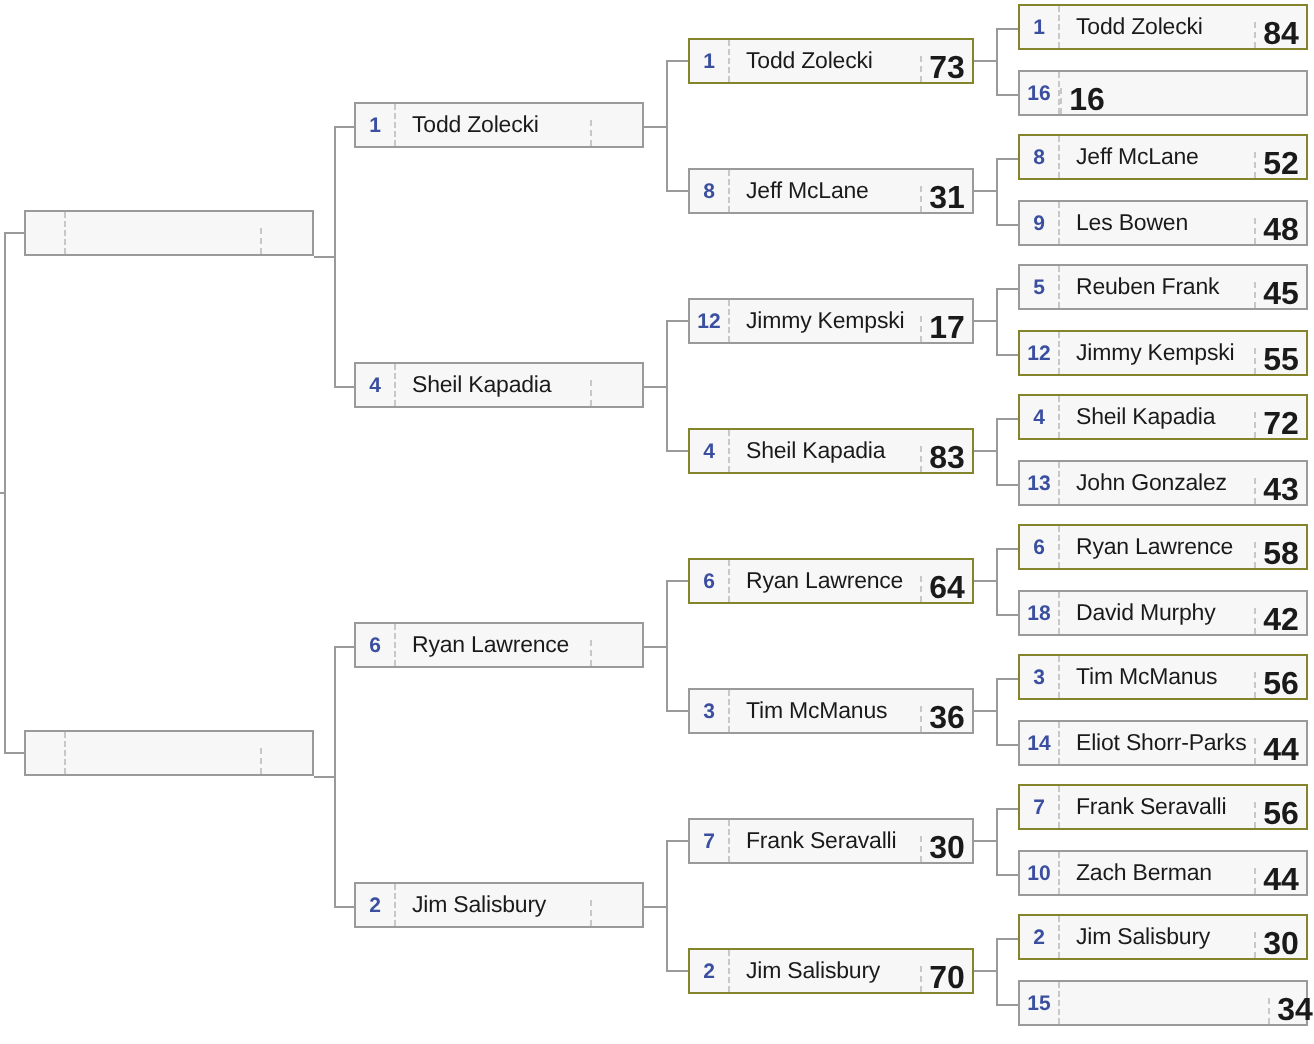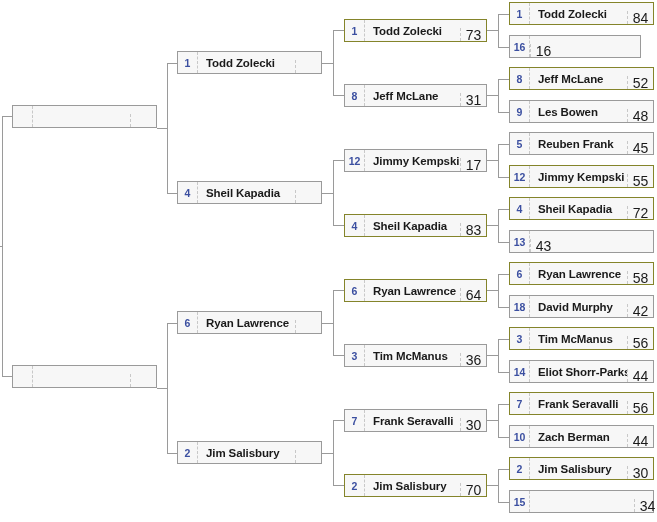--- a/index.html
+++ b/index.html
@@ -46,35 +46,35 @@
     font-weight: bold;
     border-right: 1px dashed #c8c8c8;
     box-sizing: border-box;
   }
   .entry .pname {
     flex: 1 1 auto;
     display: flex;
     align-items: center;
     padding-left: 8px;
     color: #1a1a1a;
-    font-weight: bold;
+    font-weight: normal;
     font-size: 11.5px;
     letter-spacing: -0.1px;
     white-space: nowrap;
     overflow: hidden;
   }
   .entry .score {
     width: 26px;
     flex: 0 0 26px;
     display: flex;
     align-items: center;
     justify-content: center;
     color: #1a1a1a;
-    font-weight: normal;
-    font-size: 14px;
+    font-weight: bold;
+    font-size: 16px;
     border-left: 1px dashed #c8c8c8;
     box-sizing: border-box;
     margin-top: 8px;
   }
   .entry.empty .seed { border-right: 1px dashed #c8c8c8; }
   .entry.empty .score { border-left: 1px dashed #c8c8c8; }
 
   
   .ln {
     position: absolute;
@@ -155,21 +155,21 @@
     <div class="entry winner" style="left: 344px; top: 474px; width: 143px;">
       <span class="seed">2</span>
       <span class="pname">Jim Salisbury</span>
       <span class="score">70</span>
     </div>
     <div class="entry winner" style="left: 509px; top: 2px; width: 145px;">
       <span class="seed">1</span>
       <span class="pname">Todd Zolecki</span>
       <span class="score">84</span>
     </div>
-    <div class="entry" style="left: 509px; top: 35px; width: 132px;">
+    <div class="entry" style="left: 509px; top: 35px; width: 145px;">
       <span class="seed">16</span>
       <span class="score">16</span>
     </div>
     <div class="entry winner" style="left: 509px; top: 67px; width: 145px;">
       <span class="seed">8</span>
       <span class="pname">Jeff McLane</span>
       <span class="score">52</span>
     </div>
     <div class="entry" style="left: 509px; top: 100px; width: 145px;">
       <span class="seed">9</span>
@@ -186,20 +186,21 @@
       <span class="pname">Jimmy Kempski</span>
       <span class="score">55</span>
     </div>
     <div class="entry winner" style="left: 509px; top: 197px; width: 145px;">
       <span class="seed">4</span>
       <span class="pname">Sheil Kapadia</span>
       <span class="score">72</span>
     </div>
     <div class="entry" style="left: 509px; top: 230px; width: 145px;">
       <span class="seed">13</span>
+      <span class="pname">John Gonzalez</span>
       <span class="score">43</span>
     </div>
     <div class="entry winner" style="left: 509px; top: 262px; width: 145px;">
       <span class="seed">6</span>
       <span class="pname">Ryan Lawrence</span>
       <span class="score">58</span>
     </div>
     <div class="entry" style="left: 509px; top: 295px; width: 145px;">
       <span class="seed">18</span>
       <span class="pname">David Murphy</span>

